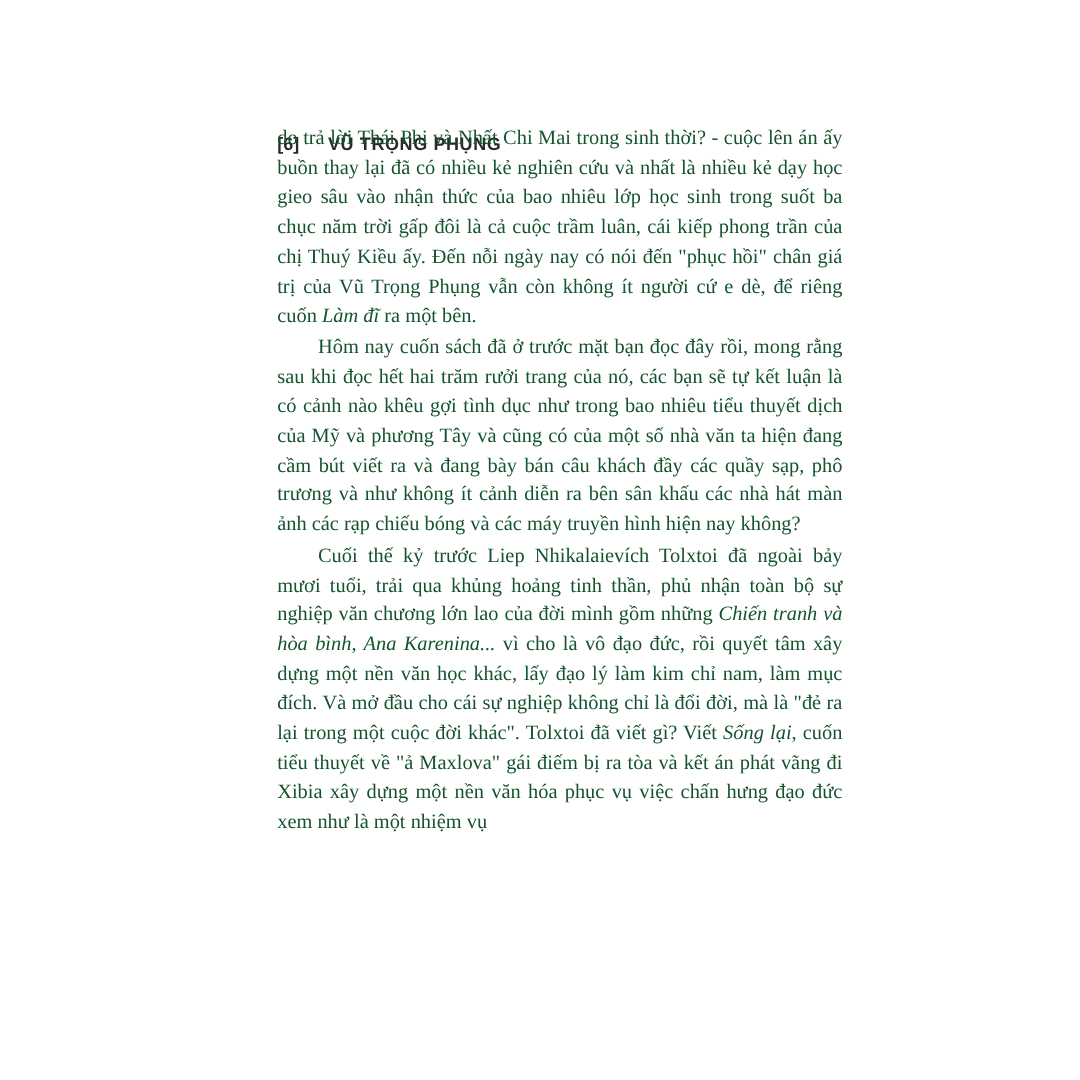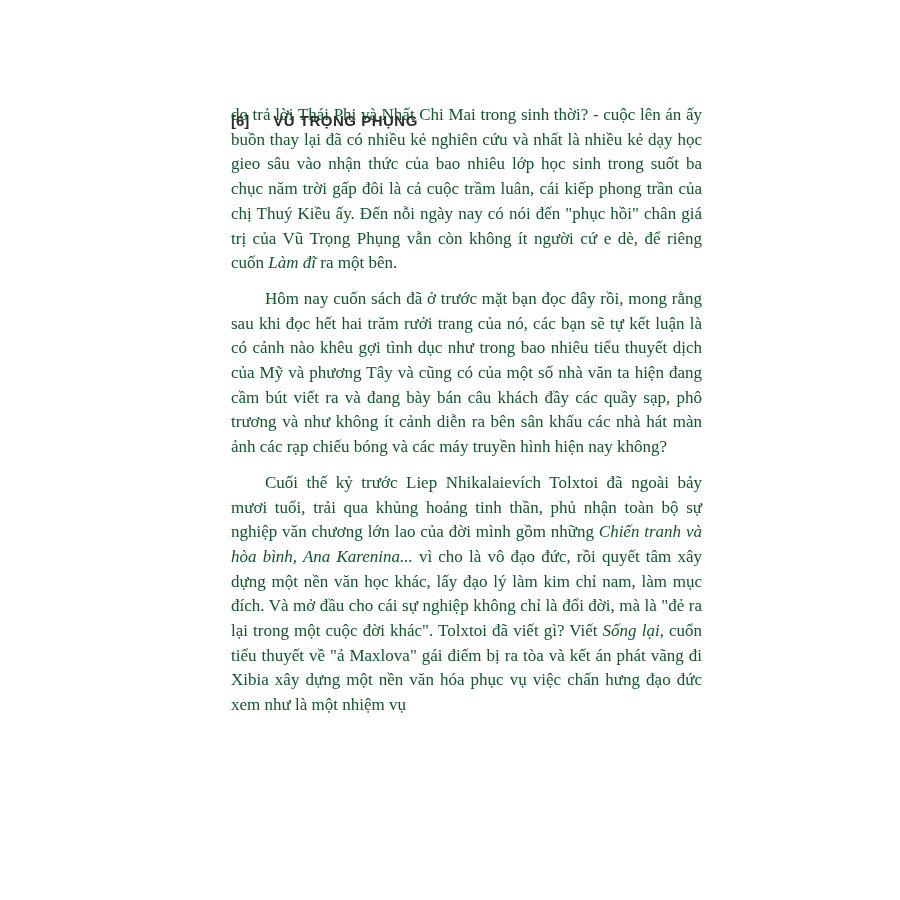--- a/index.html
+++ b/index.html
@@ -39,21 +39,21 @@
     font-family: "Liberation Serif", serif;
     font-size: 17px;
     line-height: 24.7px;
     text-align: justify;
     color: #14532d;
   }
   .body-text p {
     margin: 0;
   }
   .body-text p + p {
-    margin-top: 11px;
+    margin-top: 1px;
   }
   .body-text p.indented {
     text-indent: 34px;
   }
   .italic {
     font-style: italic;
   }
 </style>
 </head>
 <body>

